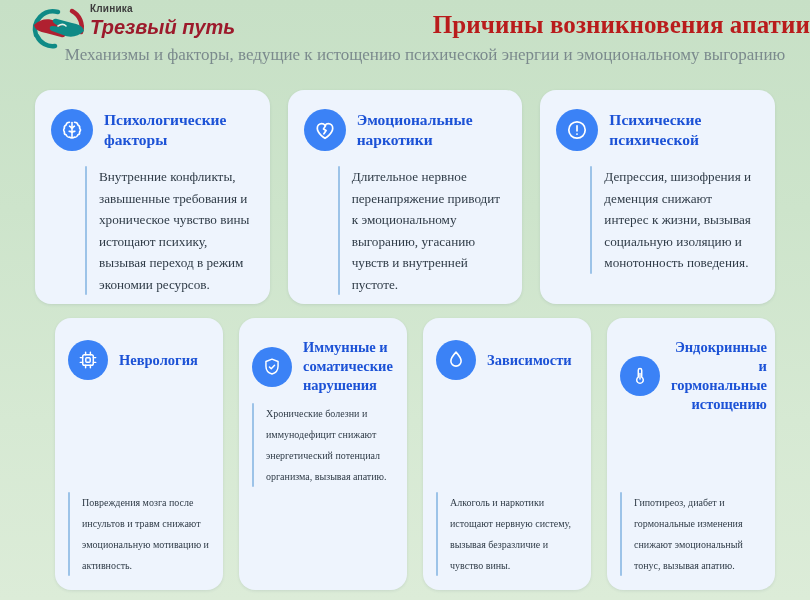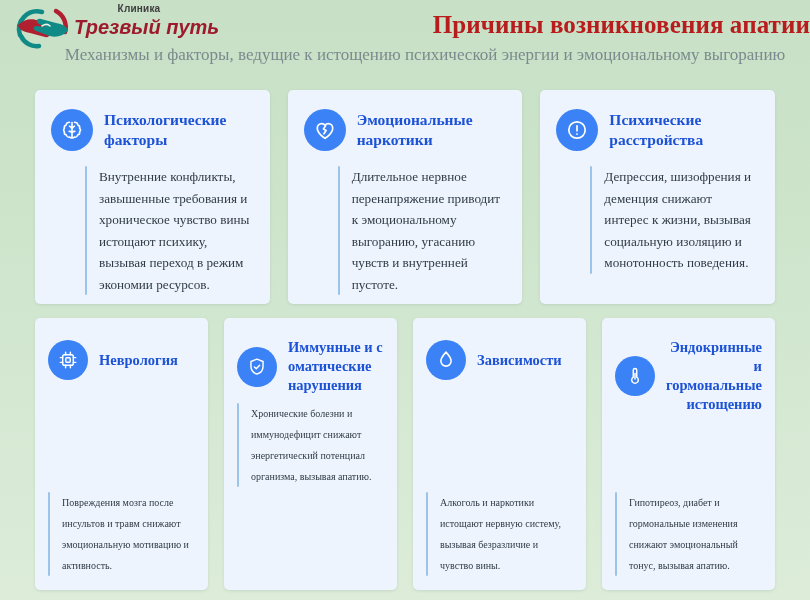--- a/index.html
+++ b/index.html
@@ -22,25 +22,24 @@
   }
 
   
   .header {
     position: relative;
     height: 72px;
     padding: 4px 0 0 0;
   }
   .logo {
     position: absolute;
-    left: 12px;
+    left: 28px;
     top: 3px;
     width: 190px;
     height: 46px;
-    text-align: center;
   }
   .logo-mark {
     position: absolute;
     left: 0;
     top: 2px;
     width: 64px;
     height: 44px;
   }
   .logo-text {
     position: absolute;
@@ -94,26 +93,27 @@
   }
   .row-top {
     padding: 14px 35px 0 35px;
     gap: 18px;
     height: 228px;
   }
   .row-bottom {
     padding: 14px 35px 0 35px;
     gap: 16px;
     height: 286px;
+    margin-left: 20px;
   }
 
   .card {
     position: relative;
     background: #eef4fd;
-    border-radius: 5px;
+    border-radius: 16px;
     box-shadow: 0 1px 3px rgba(60, 80, 100, 0.12);
     box-sizing: border-box;
     flex: 1 1 0;
     display: flex;
     flex-direction: column;
     overflow: hidden;
   }
   .row-top .card { height: 214px; padding: 18px 16px 14px 16px; }
   .row-bottom .card { height: 272px; padding: 20px 14px 14px 13px; }
 
@@ -235,21 +235,21 @@
 
     <div class="card">
       <div class="card-head">
         <span class="icon-circle">
           <svg width="24" height="24" viewBox="0 0 24 24" fill="none" stroke="#ffffff" stroke-width="1.7" stroke-linecap="round">
             <circle cx="12" cy="12" r="8.2"></circle>
             <path d="M12 7.8v5"></path>
             <circle cx="12" cy="16.1" r=".95" fill="#ffffff" stroke="none"></circle>
           </svg>
         </span>
-        <span class="card-title">Психические расстройства</span>
+        <span class="card-title">Психические психической</span>
       </div>
       <div class="card-body-wrap">
         <div class="accent-bar"></div>
         <div class="card-body">Депрессия, шизофрения и деменция снижают интерес к жизни, вызывая социальную изоляцию и монотонность поведения.</div>
       </div>
     </div>
   </div>
 
   <div class="row row-bottom">
 

